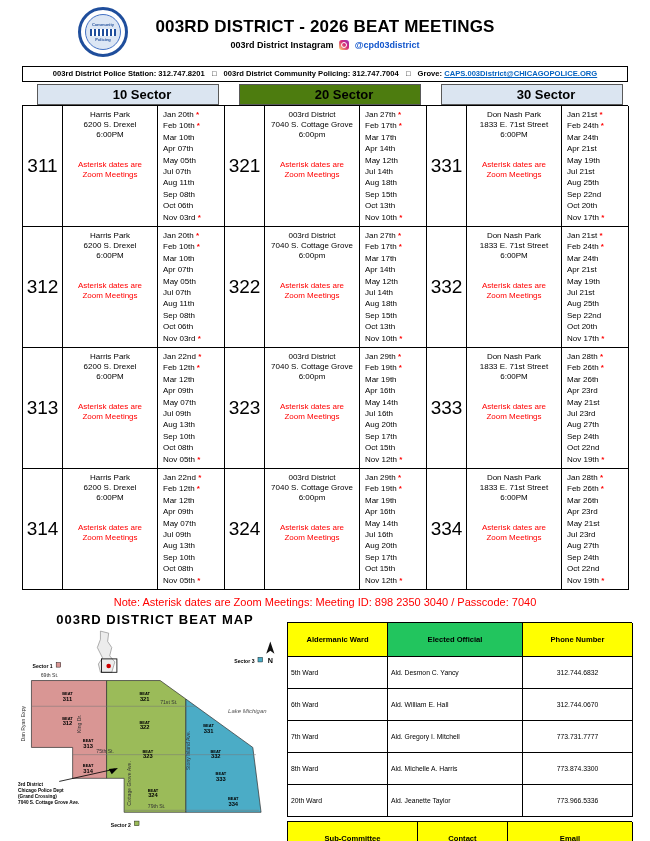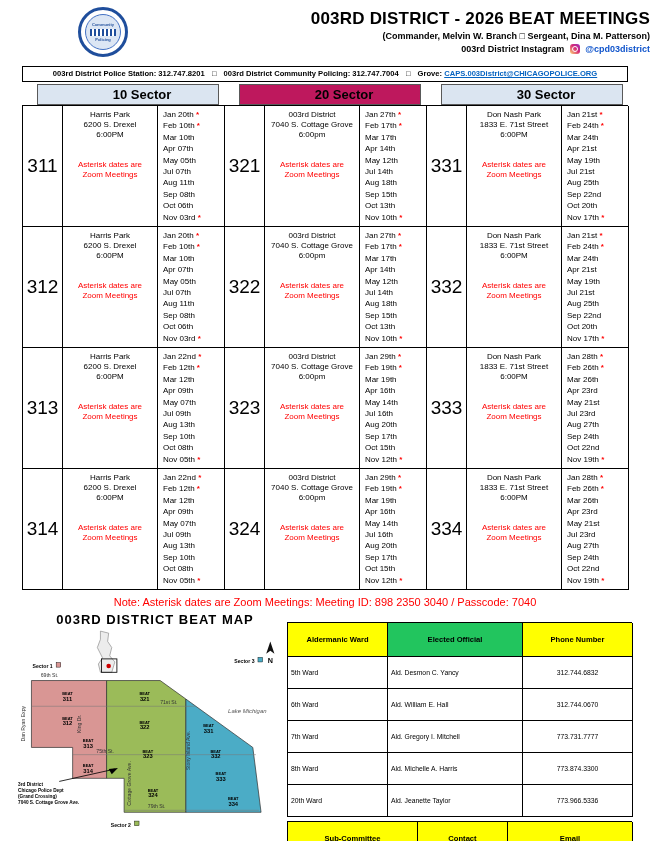--- a/index.html
+++ b/index.html
@@ -1,20 +1,20 @@
 <!DOCTYPE html>
 <html><head>
 <meta charset="utf-8">
 <style>
   html,body{margin:0;padding:0;background:#e9e9e9;}
   .page{position:relative;width:650px;height:841px;background:#ffffff;margin:0 auto;
         font-family:"Liberation Sans",sans-serif;color:#000;overflow:hidden;}
 
   
-  .hdr{position:absolute;left:0;top:0;width:100%;text-align:right;}
+  .hdr{position:absolute;left:0;top:8px;width:100%;text-align:center;}
   .title{margin:0;padding-top:9px;font-size:17px;font-weight:bold;letter-spacing:.2px;}
   .subtitle{font-size:9px;font-weight:bold;margin-top:2px;}
   .insta{font-size:9px;font-weight:bold;margin-top:3px;}
   .handle{color:#1155cc;}
   .ig-icon{display:inline-block;width:10px;height:10px;border-radius:3px;
            background:linear-gradient(45deg,#feda75,#d62976 55%,#962fbf);
            position:relative;vertical-align:-2px;margin:0 3px;}
   .ig-icon::after{content:"";position:absolute;inset:2px;border:1px solid #fff;border-radius:50%;}
 
   
@@ -81,21 +81,20 @@
   .tbl.sub .tcell{font-size:6.4px;}
   .tbl.sub .tcell.th{font-size:7.6px;}
 </style>
 </head>
 <body>
 
 <div class="page">
 
   <div class="hdr">
     <h1 class="title">003RD DISTRICT - 2026 BEAT MEETINGS</h1>
-    <div class="subtitle">(Commander, Melvin W. Branch □ Sergeant, Dina M. Patterson)</div>
     <div class="insta">
       <span>003rd District Instagram</span>
       <span class="ig-icon"></span>
       <span class="handle">@cpd03district</span>
     </div>
   </div>
 
   <div class="logo">
     <div class="logo-inner">
       <span class="logo-txt">Community</span>
@@ -108,21 +107,21 @@
     <span>003rd District Police Station: 312.747.8201</span>
     <span class="sep">□</span>
     <span>003rd District Community Policing: 312.747.7004</span>
     <span class="sep">□</span>
     <span>Grove:</span>
     <span class="link">CAPS.003District@CHICAGOPOLICE.ORG</span>
   </div>
 
   <div class="sector-row">
       <div class="sector-box" style="background: rgb(219, 229, 241);">10 Sector</div>
-      <div class="sector-box" style="background: #be185d;">20 Sector</div>
+      <div class="sector-box" style="background: #4d7c0f;">20 Sector</div>
       <div class="sector-box" style="background: rgb(219, 229, 241);">30 Sector</div>
     </div>
 
   <div class="beat-grid">
       <div class="cell num">311</div>
       <div class="cell loc">
         <div class="loc-line">Harris Park</div>
         <div class="loc-line">6200 S. Drexel</div>
         <div class="loc-line">6:00PM</div>
         <div class="zoom-note">Asterisk dates are Zoom Meetings</div>

